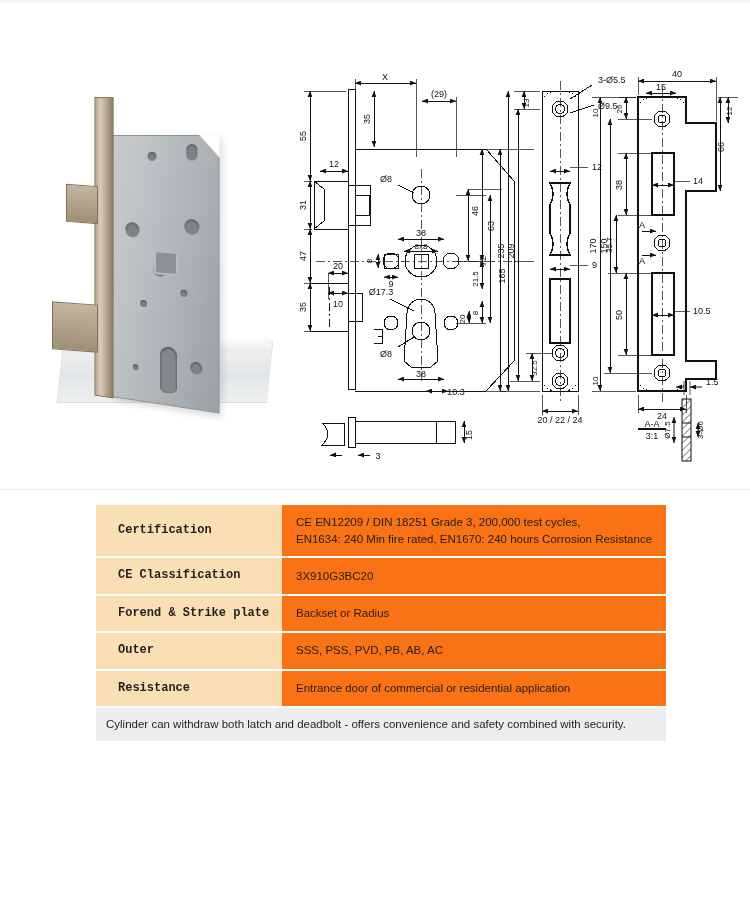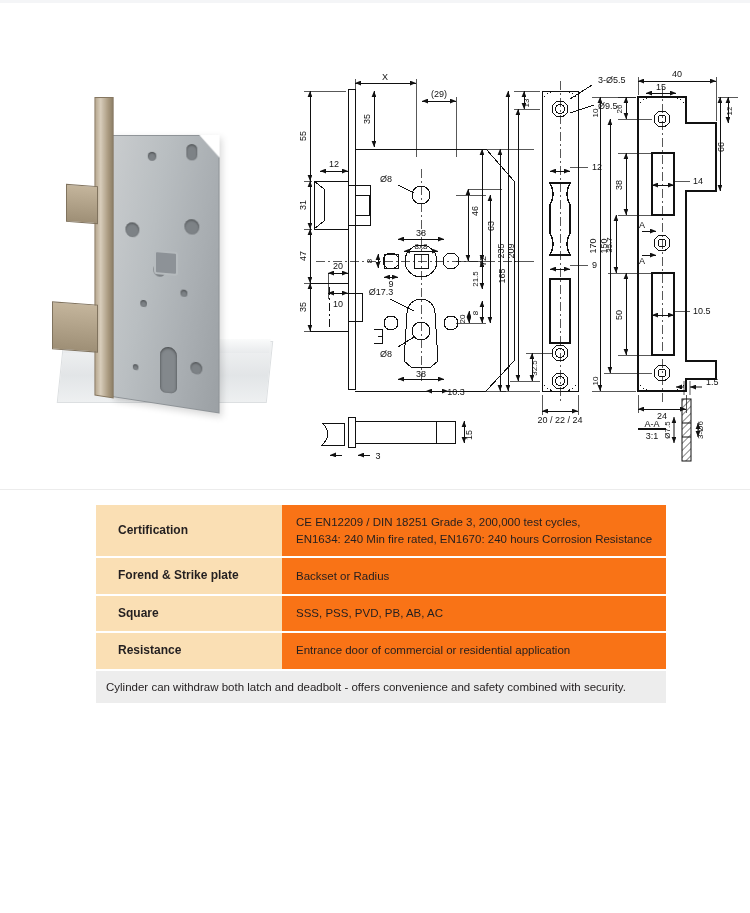--- a/index.html
+++ b/index.html
@@ -166,20 +166,21 @@
     font-size: 11.5px;
     color: #231f20;
     line-height: 1.45;
   }
   td.k {
     width: 186px;
     background: #fadfb4;
     font-weight: bold;
     font-size: 12px;
     padding: 9px 0 9px 22px;
+    font-family: Liberation Mono, monospace;
   }
   td.v {
     background: #f97316;
     padding: 9px 0 9px 14px;
   }
   .note-row td {
     background: #ededed;
     padding: 8px 0 8px 10px;
     font-size: 11.5px;
   }
@@ -525,25 +526,29 @@
 <div class="band-divider"></div>
 
 <table class="spec-table">
   <tbody>
     <tr>
       <td class="k">Certification</td>
       <td class="v" style="white-space:pre-line">CE EN12209 / DIN 18251 Grade 3, 200,000 test cycles,
 EN1634: 240 Min fire rated, EN1670: 240 hours Corrosion Resistance</td>
     </tr>
     <tr>
+      <td class="k">CE Classification</td>
+      <td class="v" style="white-space:pre-line">3X910G3BC20</td>
+    </tr>
+    <tr>
       <td class="k">Forend &amp; Strike plate</td>
       <td class="v" style="white-space:pre-line">Backset or Radius</td>
     </tr>
     <tr>
-      <td class="k">Square</td>
+      <td class="k">Outer</td>
       <td class="v" style="white-space:pre-line">SSS, PSS, PVD, PB, AB, AC</td>
     </tr>
     <tr>
       <td class="k">Resistance</td>
       <td class="v" style="white-space:pre-line">Entrance door of commercial or residential application</td>
     </tr>
     <tr class="note-row">
       <td colspan="2">Cylinder can withdraw both latch and deadbolt - offers convenience and safety combined with security.</td>
     </tr>
 

